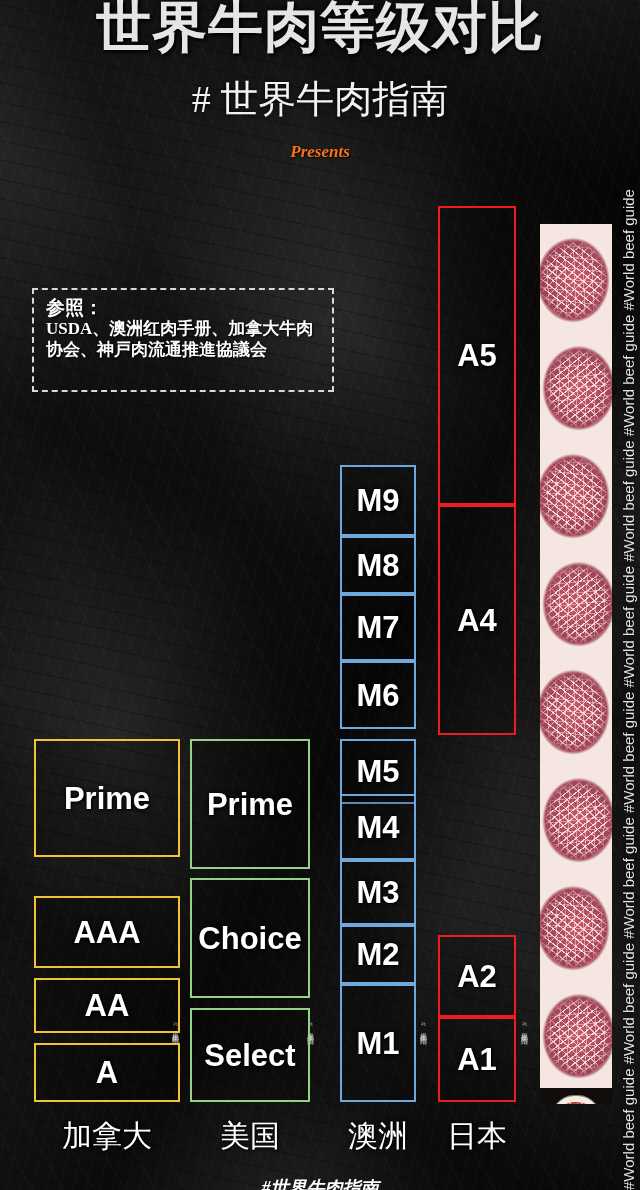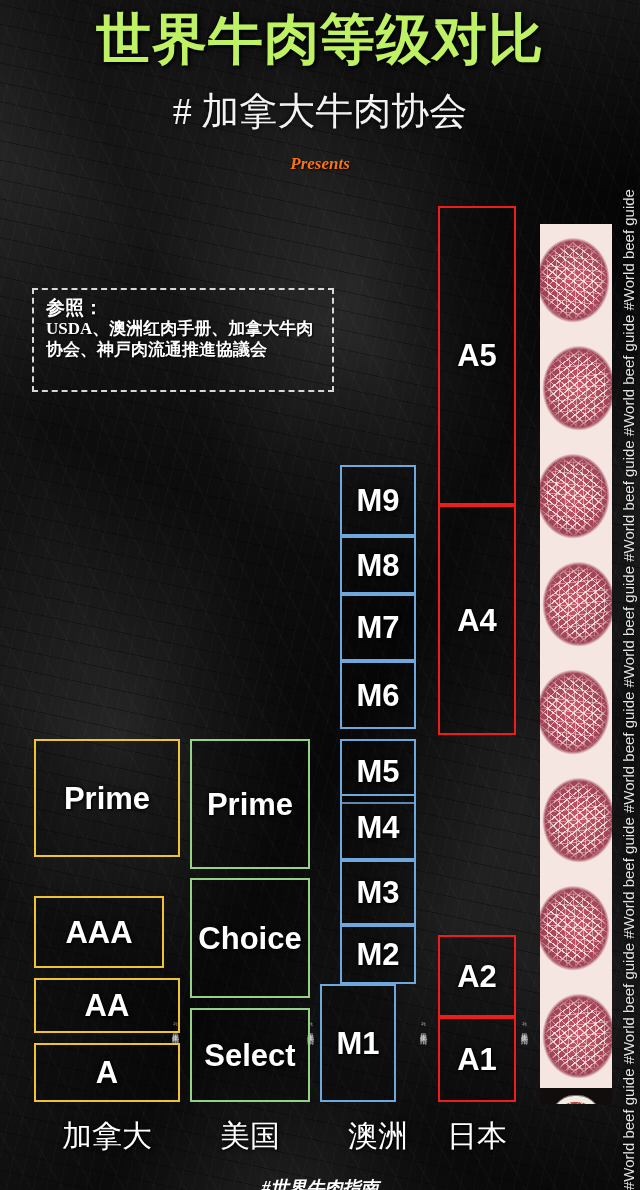--- a/index.html
+++ b/index.html
@@ -37,27 +37,26 @@
     background-image:
       repeating-linear-gradient(103deg, rgba(255,255,255,0.022) 0px, rgba(255,255,255,0.022) 1px, rgba(0,0,0,0) 1px, rgba(0,0,0,0) 13px),
       repeating-linear-gradient(12deg, rgba(0,0,0,0.3) 0px, rgba(0,0,0,0.3) 1px, rgba(0,0,0,0) 1px, rgba(0,0,0,0) 19px),
       repeating-linear-gradient(61deg, rgba(255,255,255,0.016) 0px, rgba(255,255,255,0.016) 2px, rgba(0,0,0,0) 2px, rgba(0,0,0,0) 27px);
   }
 
   
   #header { position: absolute; left: 0; top: 0; width: 640px; }
   #main-title {
     text-align: center;
-    color: #bef264;
+    color: #e5e5e5;
     font-family: "Liberation Sans", sans-serif;
     font-weight: bold;
     font-size: 55px;
     line-height: 1;
     letter-spacing: 1px;
-    padding-top: 12px;
     text-shadow: 0 0 6px rgba(0,0,0,0.9), 2px 2px 3px rgba(0,0,0,0.85);
   }
   #subtitle {
     text-align: center;
     color: #f2f2f2;
     font-family: "Liberation Serif", serif;
     font-size: 38px;
     line-height: 1;
     padding-top: 25px;
     text-shadow: 0 0 5px rgba(0,0,0,0.9);
@@ -257,21 +256,21 @@
 </style>
 </head>
 <body>
 
 <div id="page">
 
   <div id="paper-texture"></div>
 
   <div id="header">
     <div id="main-title">世界牛肉等级对比</div>
-    <div id="subtitle"># 加拿大牛肉协会</div>
+    <div id="subtitle"># 世界牛肉指南</div>
     <div id="presents">Presents</div>
   </div>
 
   <div id="reference-box">
     <div id="reference-label">参照：</div>
     <div id="reference-body">USDA、澳洲红肉手册、加拿大牛肉协会、神戸肉流通推進協議会</div>
   </div>
 
   <div class="grade-column" id="col-canada" style="left:34px; top:200px; width:146px; height:910px;"></div>
   <div class="col-watermark" style="left:170px; top:1022px;">#世界牛肉指南</div>
@@ -281,21 +280,21 @@
 
   <div class="grade-column" id="col-australia" style="left:340px; top:200px; width:76px; height:910px;"></div>
   <div class="col-watermark" style="left:418px; top:1022px;">#世界牛肉指南</div>
 
   <div class="grade-column" id="col-japan" style="left:438px; top:200px; width:78px; height:910px;"></div>
   <div class="col-watermark" style="left:519px; top:1022px;">#世界牛肉指南</div>
 
   <div class="grade-cell" style="left: 34px; top: 739px; width: 146px; height: 118px; border-color: rgb(240, 195, 51); border-width: 2px;">
       <span class="grade-label" style="font-size: 31px;">Prime</span>
     </div>
-    <div class="grade-cell" style="left: 34px; top: 896px; width: 130px; height: 72px; border-color: rgb(240, 195, 51); border-width: 2px;">
+    <div class="grade-cell" style="left: 34px; top: 896px; width: 146px; height: 72px; border-color: rgb(240, 195, 51); border-width: 2px;">
       <span class="grade-label" style="font-size: 31px;">AAA</span>
     </div>
     <div class="grade-cell" style="left: 34px; top: 978px; width: 146px; height: 55px; border-color: rgb(240, 195, 51); border-width: 2px;">
       <span class="grade-label" style="font-size: 31px;">AA</span>
     </div>
     <div class="grade-cell" style="left: 34px; top: 1043px; width: 146px; height: 59px; border-color: rgb(240, 195, 51); border-width: 2px;">
       <span class="grade-label" style="font-size: 31px;">A</span>
     </div>
     <div class="grade-cell" style="left: 190px; top: 739px; width: 120px; height: 130px; border-color: rgb(147, 210, 135); border-width: 2px;">
       <span class="grade-label" style="font-size: 31px;">Prime</span>
@@ -323,21 +322,21 @@
     </div>
     <div class="grade-cell" style="left: 340px; top: 794px; width: 76px; height: 66px; border-color: rgb(111, 168, 220); border-width: 2px;">
       <span class="grade-label" style="font-size: 31px;">M4</span>
     </div>
     <div class="grade-cell" style="left: 340px; top: 860px; width: 76px; height: 65px; border-color: rgb(111, 168, 220); border-width: 2px;">
       <span class="grade-label" style="font-size: 31px;">M3</span>
     </div>
     <div class="grade-cell" style="left: 340px; top: 925px; width: 76px; height: 59px; border-color: rgb(111, 168, 220); border-width: 2px;">
       <span class="grade-label" style="font-size: 31px;">M2</span>
     </div>
-    <div class="grade-cell" style="left: 320px; top: 984px; width: 76px; height: 118px; border-color: rgb(111, 168, 220); border-width: 2px;">
+    <div class="grade-cell" style="left: 340px; top: 984px; width: 76px; height: 118px; border-color: rgb(111, 168, 220); border-width: 2px;">
       <span class="grade-label" style="font-size: 31px;">M1</span>
     </div>
     <div class="grade-cell" style="left: 438px; top: 206px; width: 78px; height: 299px; border-color: rgb(238, 28, 28); border-width: 2px;">
       <span class="grade-label" style="font-size: 31px;">A5</span>
     </div>
     <div class="grade-cell" style="left: 438px; top: 505px; width: 78px; height: 230px; border-color: rgb(238, 28, 28); border-width: 2px;">
       <span class="grade-label" style="font-size: 31px;">A4</span>
     </div>
     <div class="grade-cell" style="left: 438px; top: 935px; width: 78px; height: 82px; border-color: rgb(238, 28, 28); border-width: 2px;">
       <span class="grade-label" style="font-size: 31px;">A2</span>

